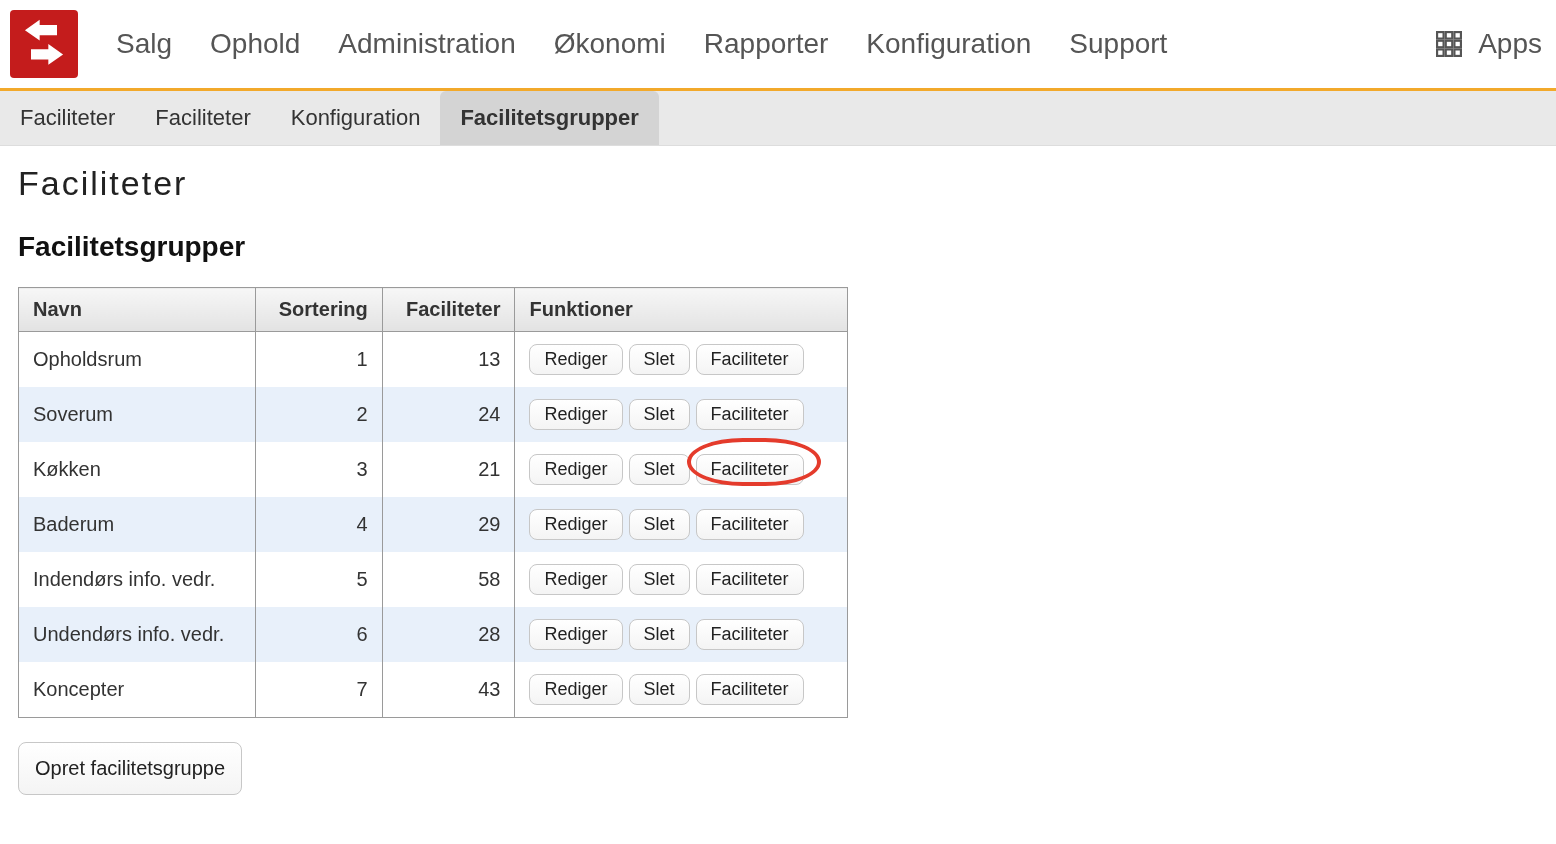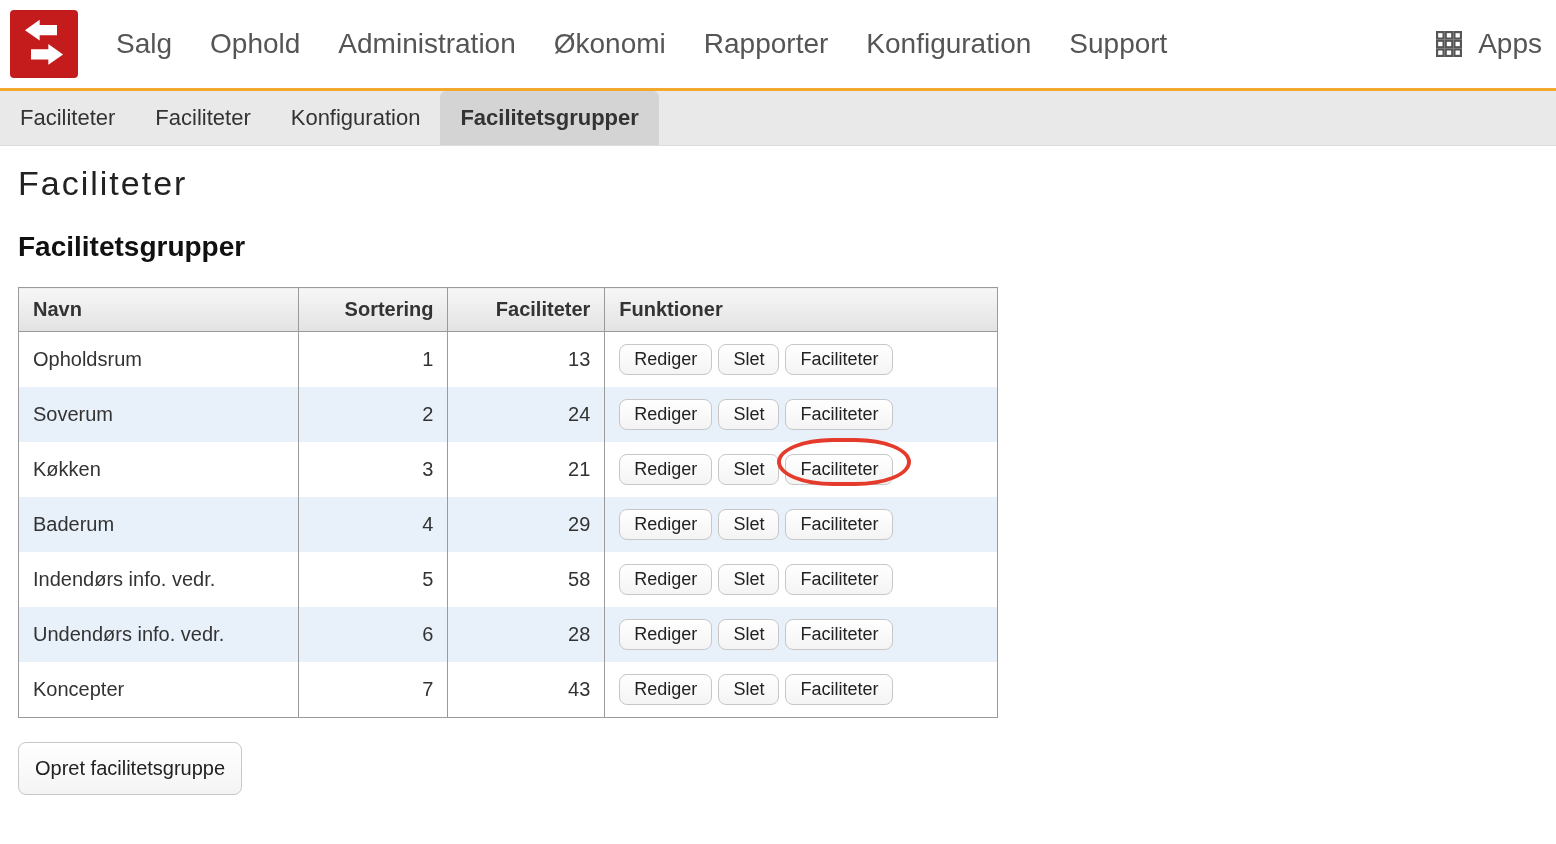--- a/index.html
+++ b/index.html
@@ -74,21 +74,21 @@
     margin-bottom: 28px;
   }
   .section-title {
     font-size: 28px;
     font-weight: 700;
     color: #111;
     margin-bottom: 24px;
   }
   table.data {
     border-collapse: collapse;
-    width: 980px;
+    width: 830px;
     border: 1px solid #9a9a9a;
   }
   table.data th {
     text-align: left;
     font-size: 20px;
     font-weight: 700;
     padding: 10px 14px;
     background: linear-gradient(#f7f7f7, #e2e2e2);
     border: 1px solid #9a9a9a;
     white-space: nowrap;

